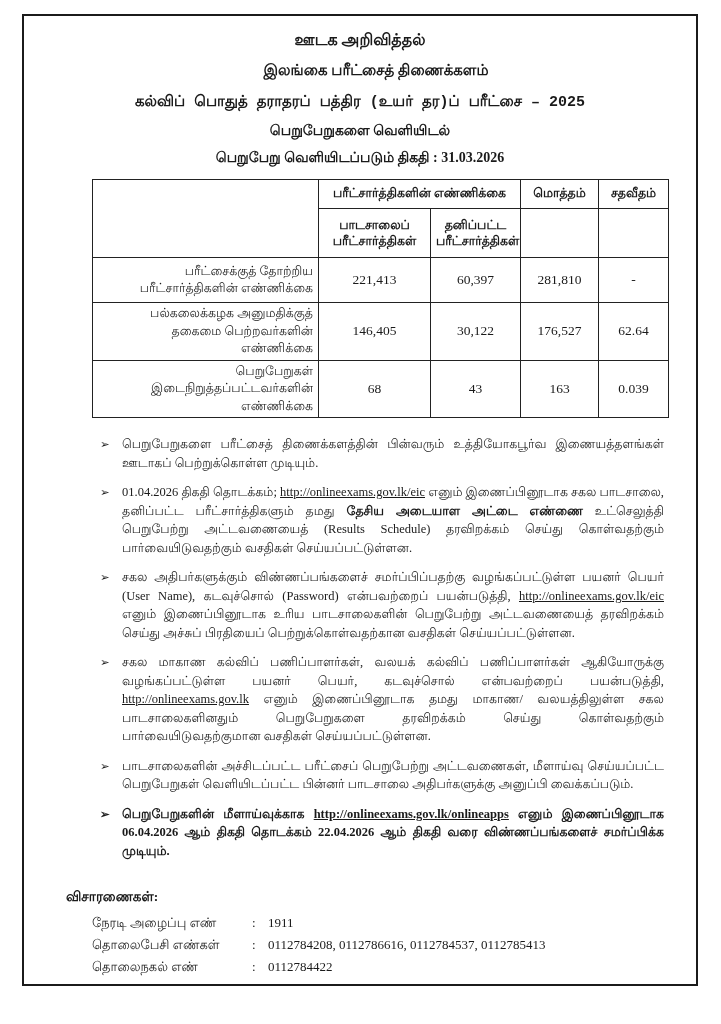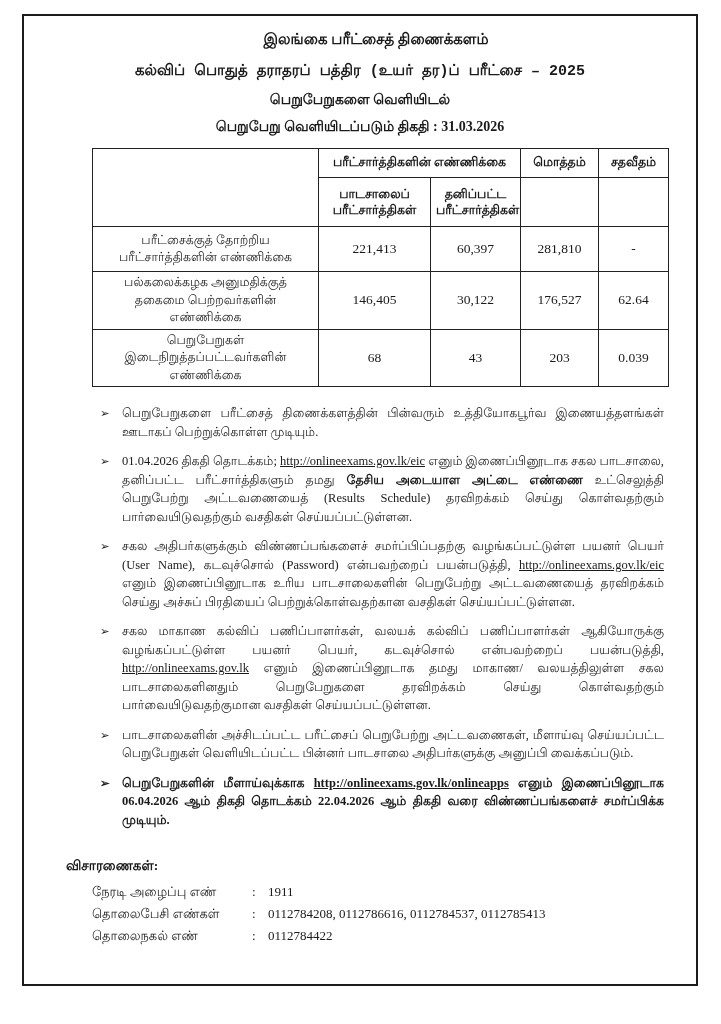--- a/index.html
+++ b/index.html
@@ -29,21 +29,21 @@
     border-collapse: collapse;
     table-layout: fixed;
     width: 576px;
     margin: 12px 0 0 68px;
     font-size: 12.5px;
     border-radius: 30px;
   }
   table.results td { border: 1.6px solid #222; vertical-align: middle; padding: 2px 5px; }
   tr.h1 td { height: 24px; font-weight: bold; text-align: center; }
   tr.h2 td { height: 44px; font-weight: bold; text-align: center; line-height: 1.3; }
-  td.lbl { text-align: center; padding: 4px 4px 4px 8px; line-height: 1.4; height: 40px; margin-top: 45px; }
+  td.lbl { text-align: right; padding: 4px 4px 4px 8px; line-height: 1.4; height: 40px; margin-top: 45px; }
   td.num { font-weight: normal; text-align: center; font-size: 13.5px; }
   
   .bullets { margin: 17px 32px 0 76px; }
   .bullet { display: flex; margin-bottom: 11px; font-size: 12.5px; line-height: 1.48; }
   .bullet .marker { width: 22px; flex: none; font-size: 11.5px; padding-top: 1px; }
   .btext { flex: 1; text-align: justify; }
   .doc-link { color: inherit; text-decoration: underline; cursor: pointer; }
   .links-row { margin-top: 3px; }
   .links-row .doc-link:first-child { margin-right: 72px; }
   .bold { font-weight: bold; }
@@ -53,20 +53,21 @@
   .contact-row { display: flex; margin: 0 0 5px 26px; }
   .contact-label { width: 160px; }
   .contact-colon { width: 16px; }
 </style>
 </head>
 <body>
 
 <div class="page">
 
   <div class="doc-head">
+    <div class="t1">ஊடக அறிவித்தல்</div>
     <div class="t2">இலங்கை பரீட்சைத் திணைக்களம்</div>
     <div class="t3">கல்விப் பொதுத் தராதரப் பத்திர (உயர் தர)ப் பரீட்சை – 2025</div>
     <div class="t4">பெறுபேறுகளை வெளியிடல்</div>
     <div class="t5">பெறுபேறு வெளியிடப்படும் திகதி : 31.03.2026</div>
   </div>
 
   <table class="results">
     <colgroup>
       <col style="width:226px">
         <col style="width:112px">
@@ -98,21 +99,21 @@
         <td class="lbl">பல்கலைக்கழக அனுமதிக்குத் தகைமை பெற்றவர்களின் எண்ணிக்கை</td>
         <td class="num">146,405</td>
         <td class="num">30,122</td>
         <td class="num">176,527</td>
         <td class="num">62.64</td>
       </tr>
       <tr>
         <td class="lbl">பெறுபேறுகள் இடைநிறுத்தப்பட்டவர்களின் எண்ணிக்கை</td>
         <td class="num">68</td>
         <td class="num">43</td>
-        <td class="num">203</td>
+        <td class="num">163</td>
         <td class="num">0.039</td>
       </tr>
     </tbody>
   </table>
 
   <div class="bullets">
 
     <div class="bullet">
       <span class="marker">➢</span>
       <div class="btext">

